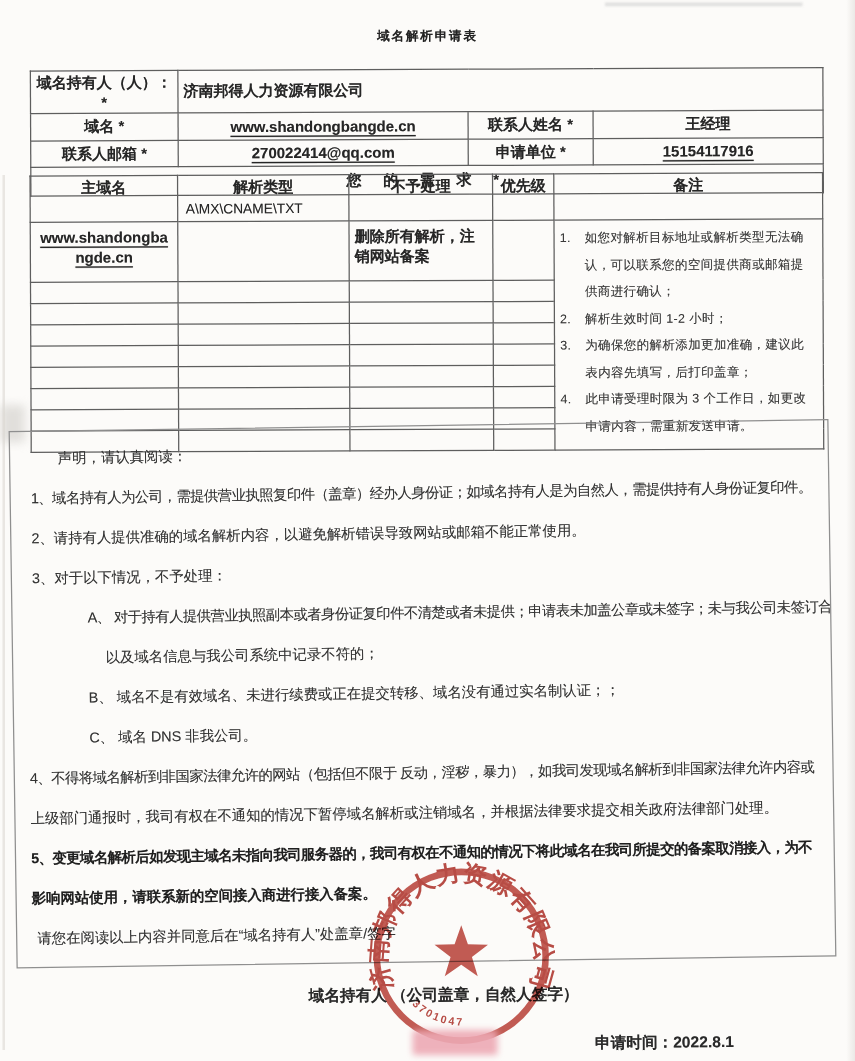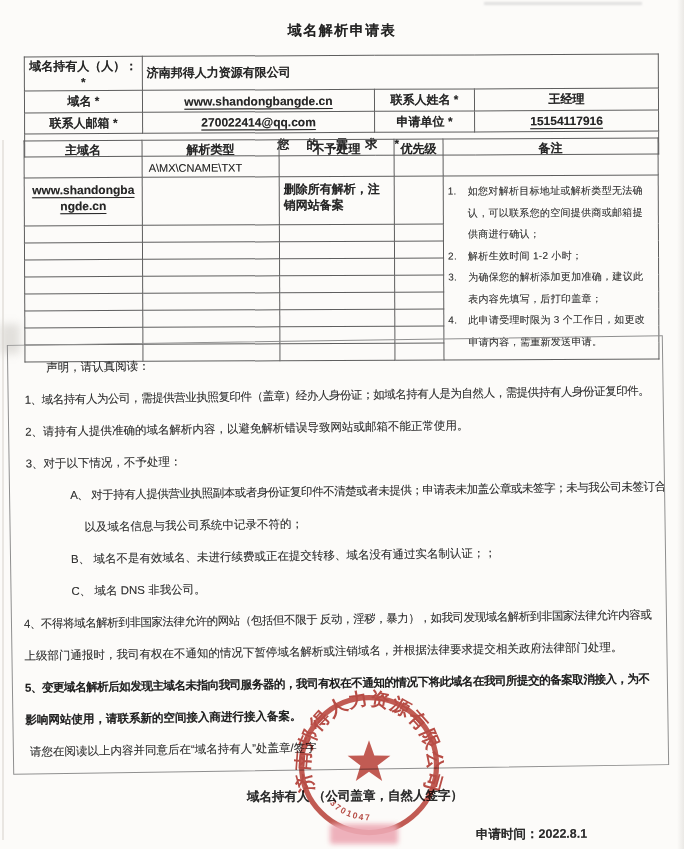--- a/index.html
+++ b/index.html
@@ -10,21 +10,21 @@
     color:#2d2d2d;
   }
   
   .smudge-top{position:absolute;left:484px;top:2px;width:158px;height:3px;background:#d7d7d7;filter:blur(1px);opacity:.75;}
   .smudge-left{position:absolute;left:0;top:324px;width:20px;height:30px;background:#ccc9c4;filter:blur(4px);opacity:.55;}
   .edge-left{position:absolute;left:2px;top:140px;width:2px;height:700px;background:#d8d5d0;opacity:.55;}
   .edge-right{position:absolute;right:0;top:0;width:7px;height:100%;background:linear-gradient(to left,#ebe9e6,rgba(235,233,230,0));}
   
   .doc-title{
     position:absolute;top:22px;left:0;width:100%;text-align:center;
-    font-size:14px;font-weight:bold;letter-spacing:1.5px;color:#232323;
+    font-size:10px;font-weight:bold;letter-spacing:1.5px;color:#232323;
     text-shadow:0 0 .5px rgba(40,40,40,.5);
   }
   
   table{border-collapse:collapse;table-layout:fixed;}
   .tbl{position:absolute;left:24px;width:634px;transform:rotate(-0.25deg);}
   .tbl-top{top:55px;}
   .tbl td{border:1px solid #5e5e5e;padding:1px 4px;font-size:12px;font-weight:bold;
     color:#262626;text-shadow:0 0 .5px rgba(50,50,50,.45);overflow:hidden;}
   .tc{text-align:center;}
   .ul{text-decoration:underline;text-underline-offset:3px;text-decoration-thickness:1px;}

